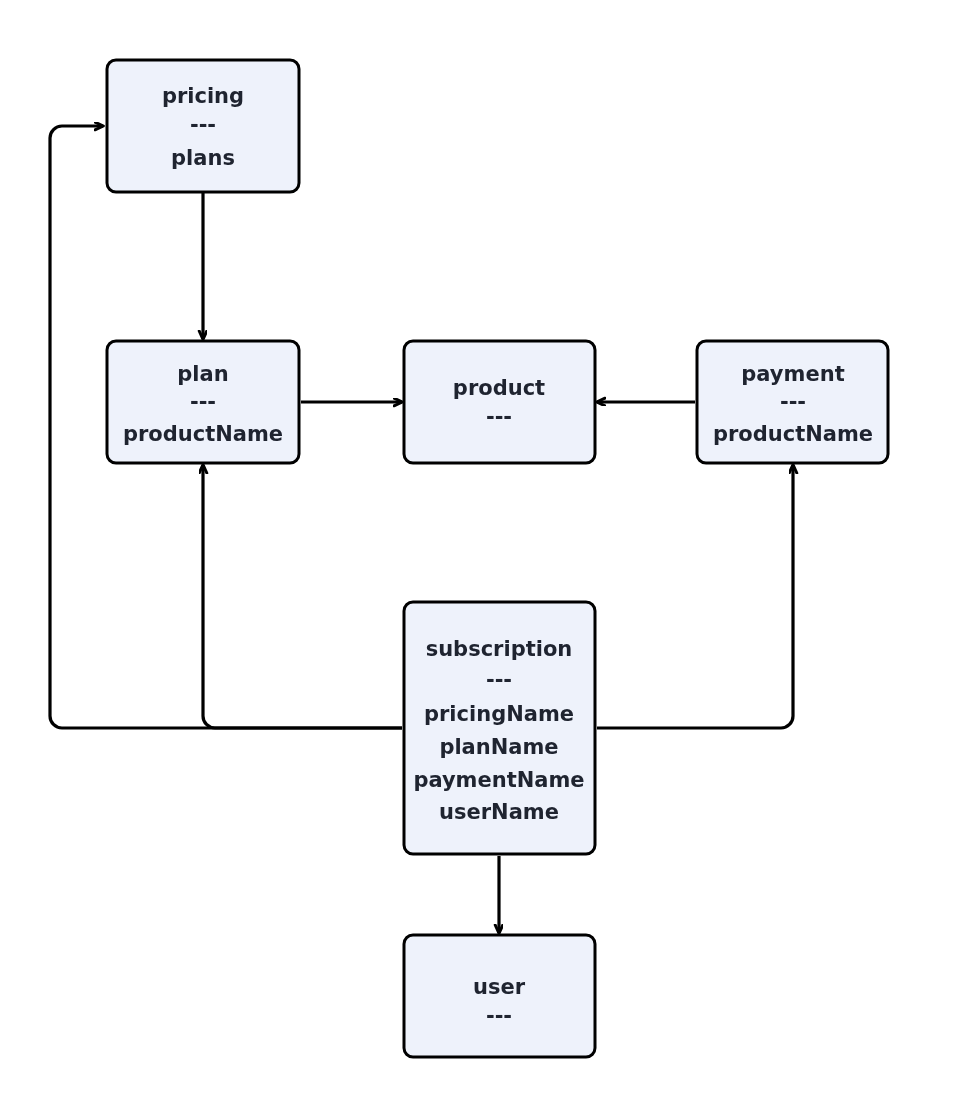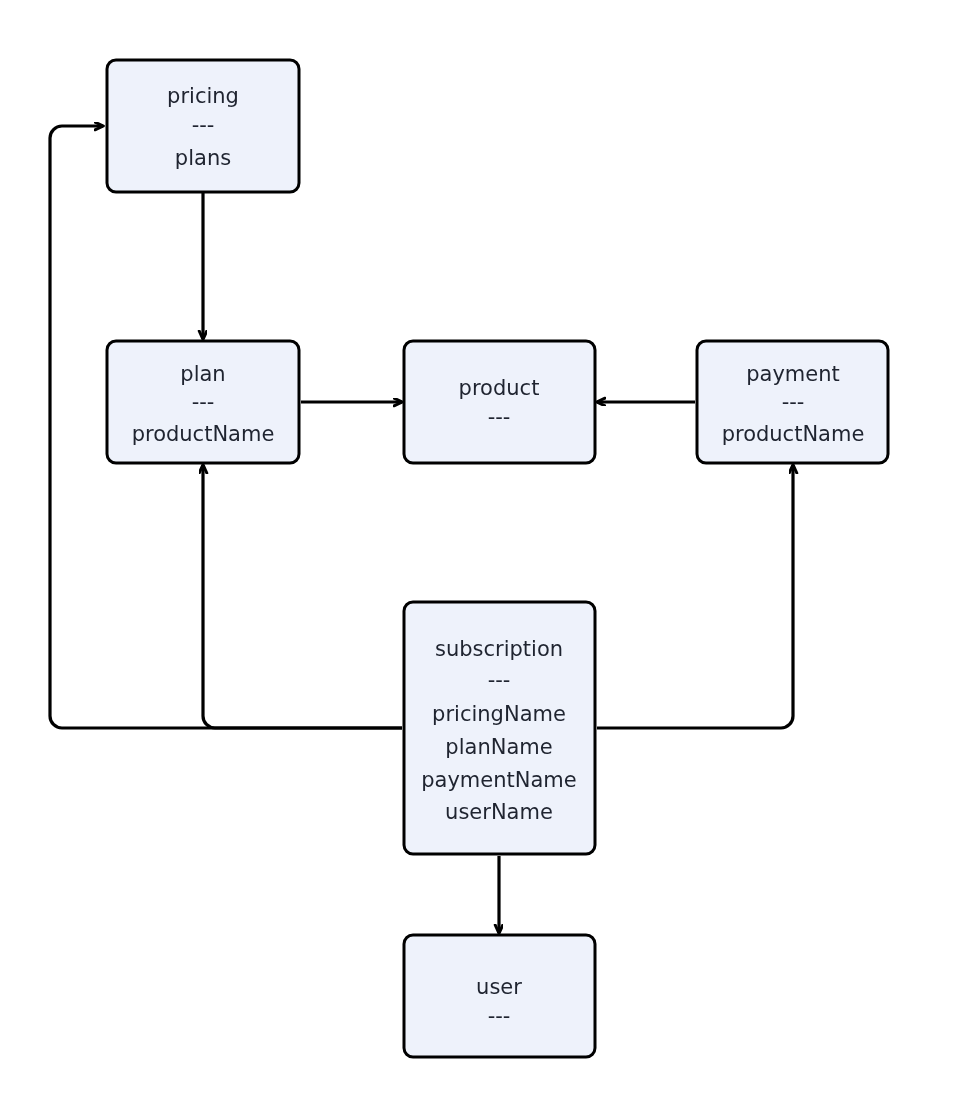--- a/index.html
+++ b/index.html
@@ -12,20 +12,21 @@
     width: 956px;
     height: 1103px;
     font-family: "DejaVu Sans", "Liberation Sans", sans-serif;
     overflow: hidden;
   }
   #diagram-root {
     position: relative;
     width: 956px;
     height: 846px;
     background: #ffffff;
+    font-weight: bold;
   }
   svg.diagram-canvas {
     display: block;
     width: 956px;
     height: 1103px;
   }
   .node-shape {
     fill: #eef2fb;
     stroke: #000000;
     stroke-width: 3;

